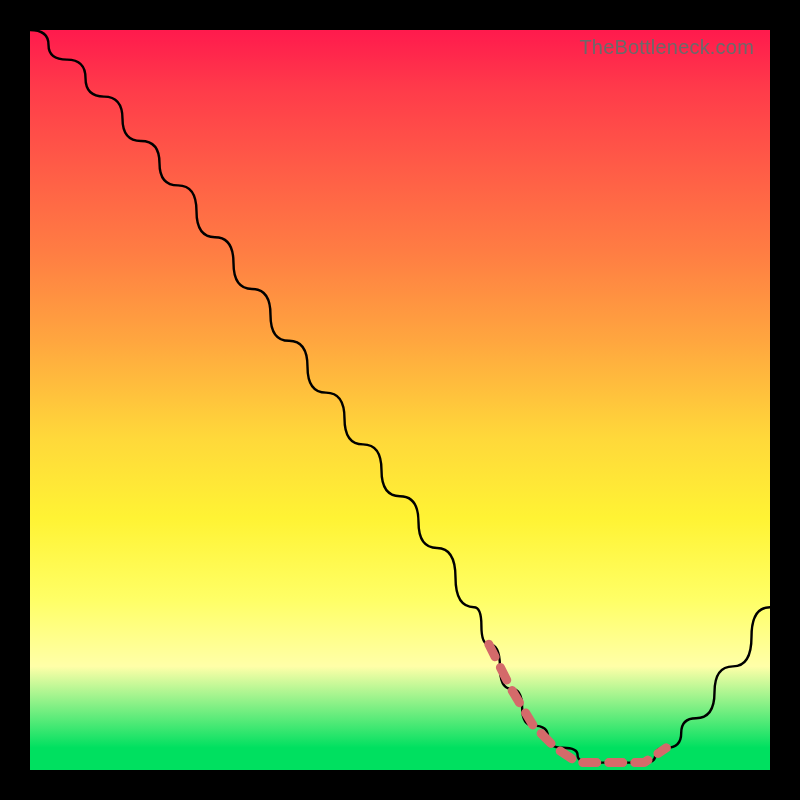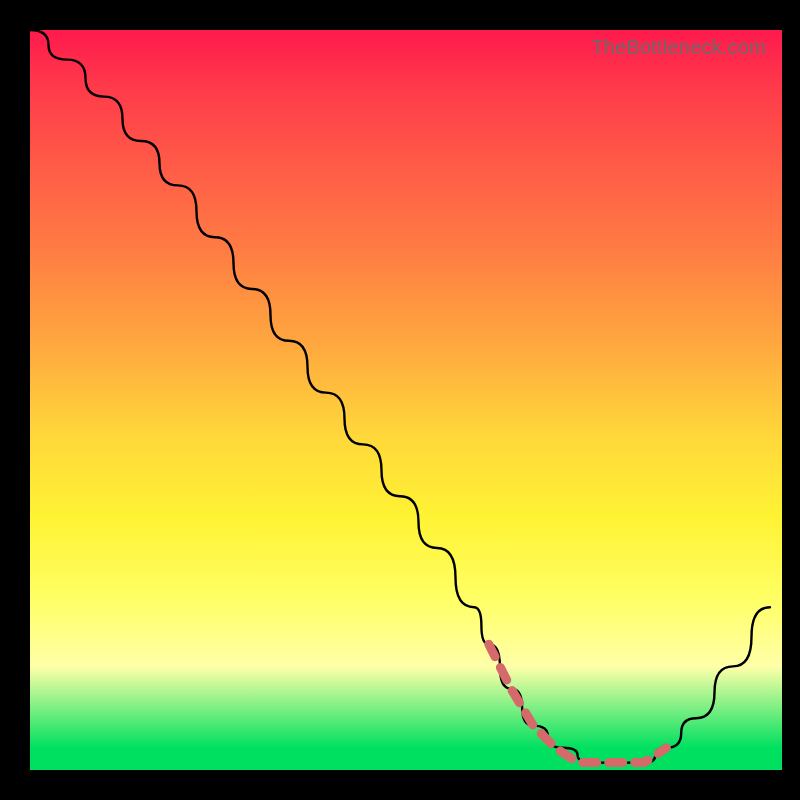--- a/index.html
+++ b/index.html
@@ -34,21 +34,20 @@
       #ff5a47 18%,
       #ff7d43 30%,
       #ffa63f 42%,
       #ffd83a 55%,
       #fff334 66%,
       #ffff66 77%,
       #ffffa8 86%,
       #00e060 97%,
       #00e060 100%
     );
-    padding-left: 12px;
   }
   .watermark {
     position: absolute;
     top: 6px;
     right: 16px;
     font-size: 20px;
     font-weight: 500;
     color: #6a6a6a;
     letter-spacing: 0.2px;
     user-select: none;

